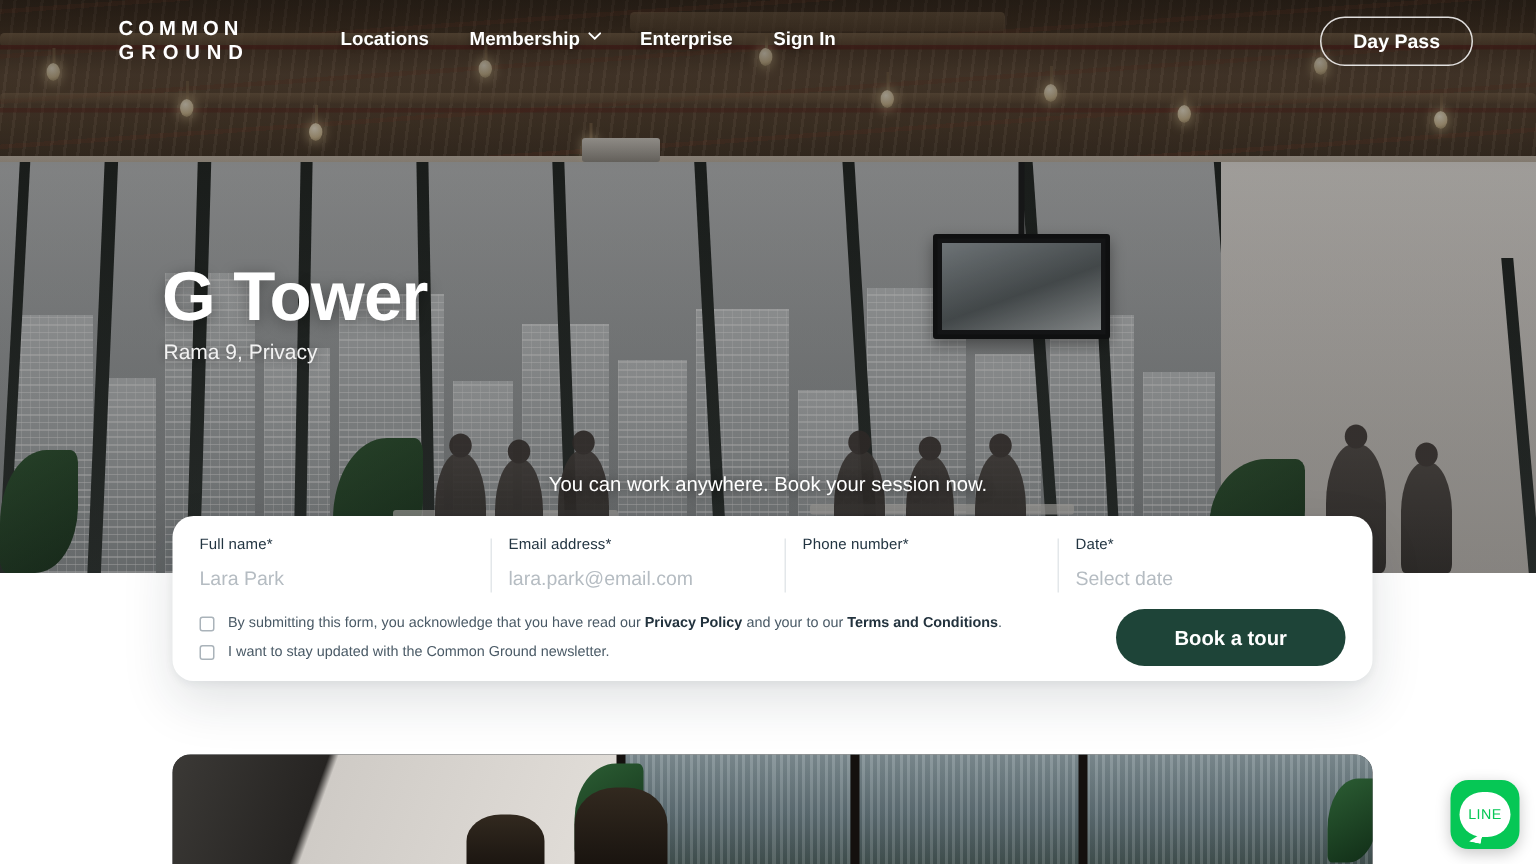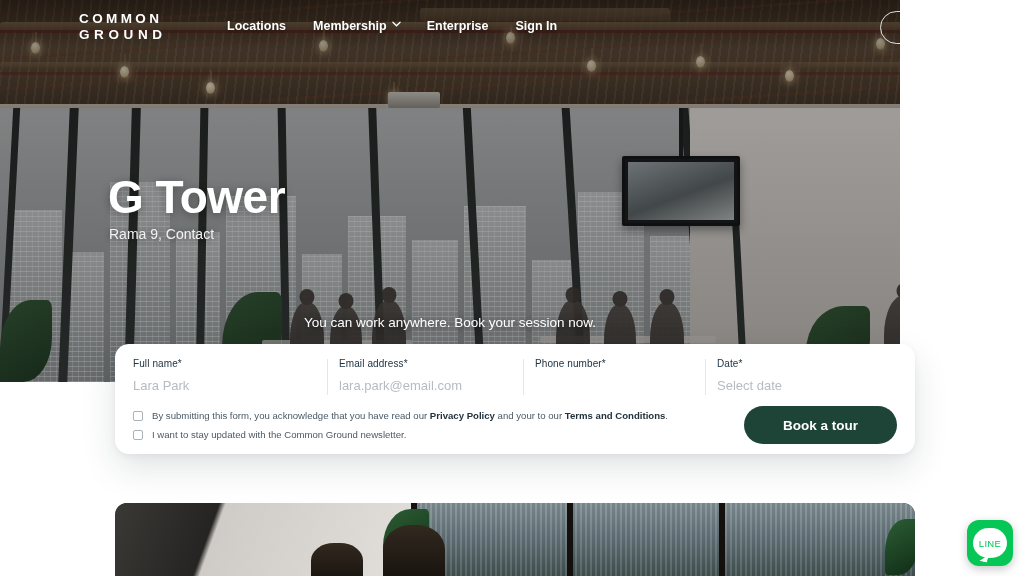--- a/index.html
+++ b/index.html
@@ -6,21 +6,21 @@
   html, body {
     width:1024px; height:576px;
     font-family:"Liberation Sans", sans-serif;
     background:#ffffff;
     overflow:hidden;
   }
   .page { position:relative; width:1024px; height:576px; background:#fff; }
 
   
   .hero {
-    position:absolute; left:0; top:0; width:900px; height:382px;
+    position:absolute; left:0; top:0; width:1024px; height:382px;
     overflow:hidden; background:#701a75;
   }
   .hero-photo { position:absolute; inset:0; }
 
   
   .ceiling {
     position:absolute; left:0; top:0; width:100%; height:118px;
     background:
       linear-gradient(180deg,#3a2c20 0%,#4d3a29 18%,#6b5440 42%,#5a4633 68%,#3b2e22 100%);
   }
@@ -364,21 +364,21 @@
           <span class="head"></span>
         </div>
       <div class="person" style="left:934px;top:308px;width:34px;height:74px;">
           <span class="head"></span>
         </div>
 
       <div class="hero-scrim"></div>
     </div>
 
     <div class="hero-title">G Tower</div>
-    <div class="hero-sub">Rama 9, Contact</div>
+    <div class="hero-sub">Rama 9, Privacy</div>
     <div class="hero-tag">You can work anywhere. Book your session now.</div>
   </div>
 
   <div class="header">
     <div class="logo">
       <div>COMMON</div>
       <div>GROUND</div>
     </div>
 
     <nav class="nav">

